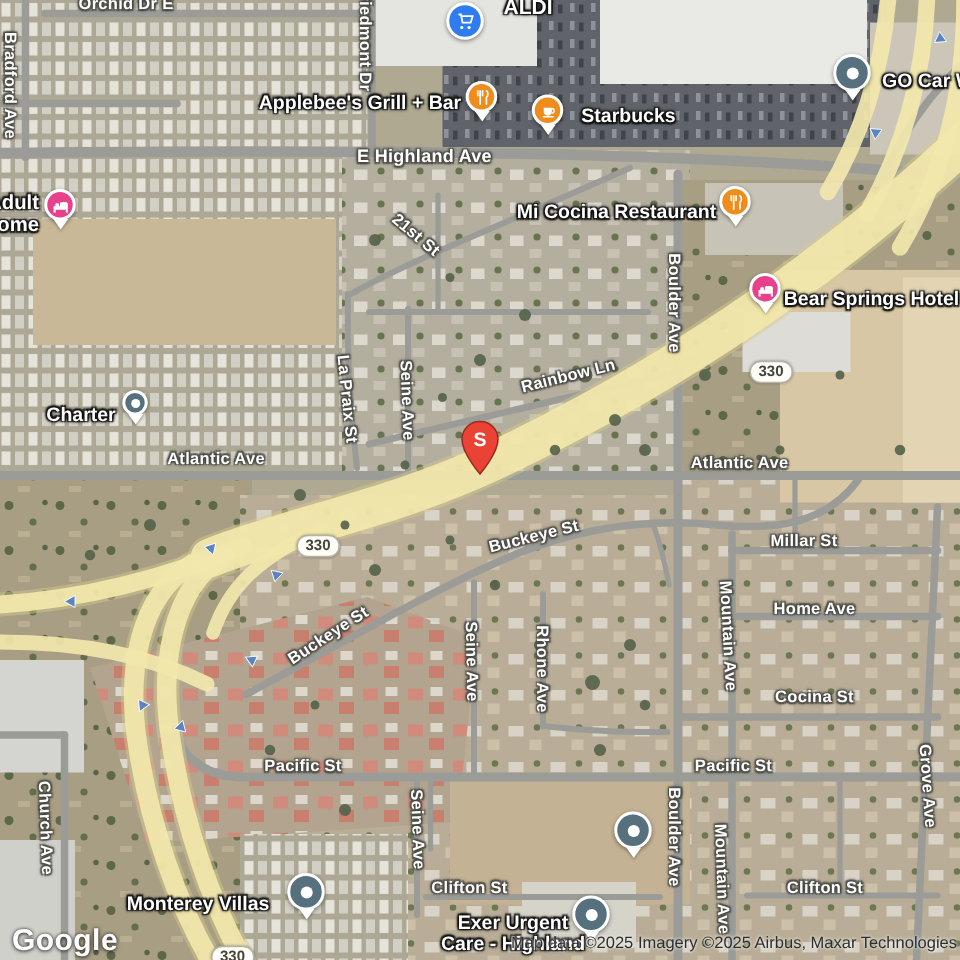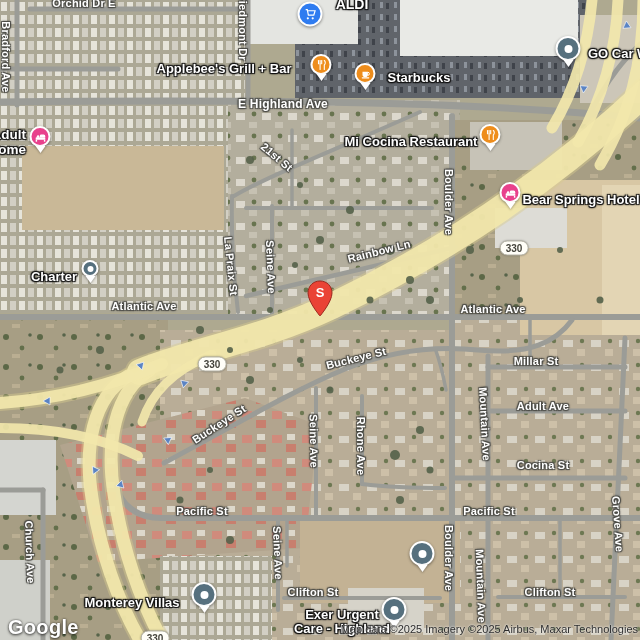--- a/index.html
+++ b/index.html
@@ -201,21 +201,21 @@
   <div class="street-label" style="left:243px;top:27px;transform:translate(-50%,-50%) rotate(90deg)">Piedmont Dr</div>
   <div class="street-label major center" style="left:283px;top:104px">E Highland Ave</div>
   <div class="street-label" style="left:277px;top:157px;transform:translate(-50%,-50%) rotate(40deg)">21st St</div>
   <div class="street-label" style="left:379px;top:251px;transform:translate(-50%,-50%) rotate(-14deg)">Rainbow Ln</div>
   <div class="street-label" style="left:231px;top:266px;transform:translate(-50%,-50%) rotate(84deg)">La Praix St</div>
   <div class="street-label" style="left:271px;top:267px;transform:translate(-50%,-50%) rotate(88deg)">Seine Ave</div>
   <div class="street-label" style="left:449px;top:202px;transform:translate(-50%,-50%) rotate(90deg)">Boulder Ave</div>
   <div class="street-label center" style="left:144px;top:306px">Atlantic Ave</div>
   <div class="street-label center" style="left:493px;top:309px">Atlantic Ave</div>
   <div class="street-label center" style="left:536px;top:361px">Millar St</div>
-  <div class="street-label center" style="left:543px;top:406px">Adult Ave</div>
+  <div class="street-label center" style="left:543px;top:406px">Home Ave</div>
   <div class="street-label" style="left:485px;top:424px;transform:translate(-50%,-50%) rotate(87deg)">Mountain Ave</div>
   <div class="street-label center" style="left:543px;top:465px">Cocina St</div>
   <div class="street-label" style="left:618px;top:524px;transform:translate(-50%,-50%) rotate(86deg)">Grove Ave</div>
   <div class="street-label" style="left:356px;top:358px;transform:translate(-50%,-50%) rotate(-14deg)">Buckeye St</div>
   <div class="street-label" style="left:219px;top:424px;transform:translate(-50%,-50%) rotate(-33deg)">Buckeye St</div>
   <div class="street-label" style="left:314px;top:441px;transform:translate(-50%,-50%) rotate(89deg)">Seine Ave</div>
   <div class="street-label" style="left:361px;top:446px;transform:translate(-50%,-50%) rotate(90deg)">Rhone Ave</div>
   <div class="street-label center" style="left:202px;top:511px">Pacific St</div>
   <div class="street-label center" style="left:489px;top:511px">Pacific St</div>
   <div class="street-label" style="left:30px;top:552px;transform:translate(-50%,-50%) rotate(88deg)">Church Ave</div>
@@ -343,21 +343,21 @@
   </div>
 
   <div class="pin big" style="left:394px;top:633px">
     <span class="head" style="background:#56707e">
         <span class="dot"></span>
       </span>
     <span class="tail"></span>
   </div>
 
   <div class="poi-label center" style="left:352px;top:4px;font-size:14px;font-weight:700">ALDI</div>
-  <div class="poi-label center" style="left:224px;top:68px">Applebee's Grill + Bar</div>
+  <div class="poi-label center" style="left:240px;top:68px">Applebee's Grill + Bar</div>
   <div class="poi-label center" style="left:419px;top:77px">Starbucks</div>
   <div class="poi-label gocar-label">GO Car Wash</div>
   <div class="poi-label center" style="left:581px;top:199px">Bear Springs Hotel</div>
   <div class="poi-label center" style="left:411px;top:141px">Mi Cocina Restaurant</div>
   <div class="poi-label adult-label">
     <span style="display:block">Adult</span>
     <span style="display:block">Home</span>
   </div>
   <div class="poi-label center" style="left:54px;top:276px">Charter</div>
   <div class="poi-label center" style="left:132px;top:602px">Monterey Villas</div>

